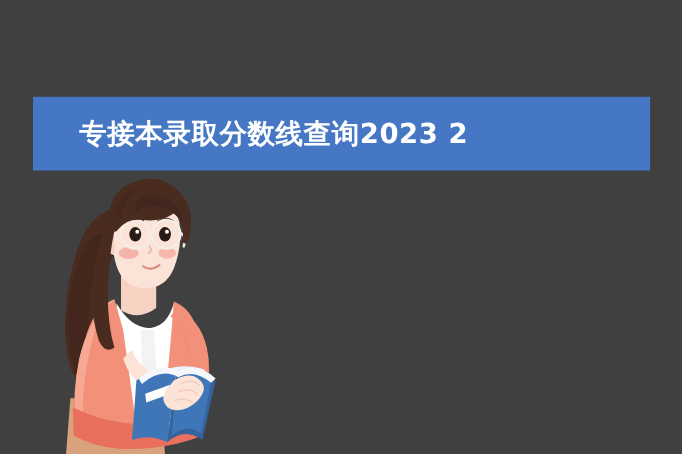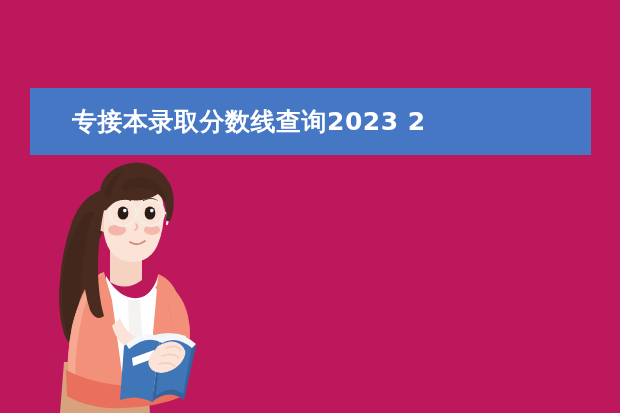--- a/index.html
+++ b/index.html
@@ -11,21 +11,21 @@
     width: 620px;
     height: 413px;
     overflow: hidden;
     font-family: "Liberation Sans", "DejaVu Sans", sans-serif;
   }
 
   #thumb-card {
     position: relative;
     width: 620px;
     height: 413px;
-    background: #be185d;
+    background: #404040;
     overflow: hidden;
   }
 
   
   #title-banner {
     position: absolute;
     left: 30px;
     top: 88px;
     width: 561px;
     height: 67px;

